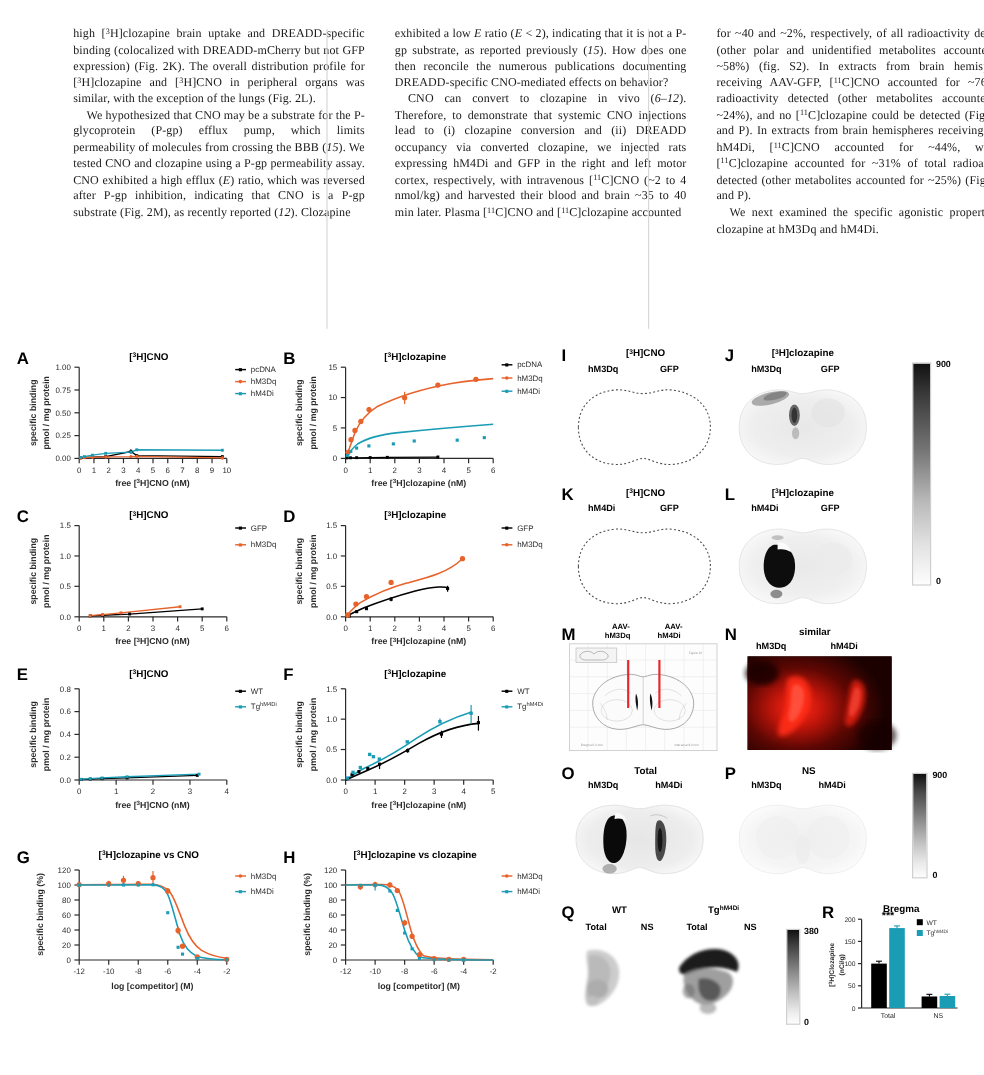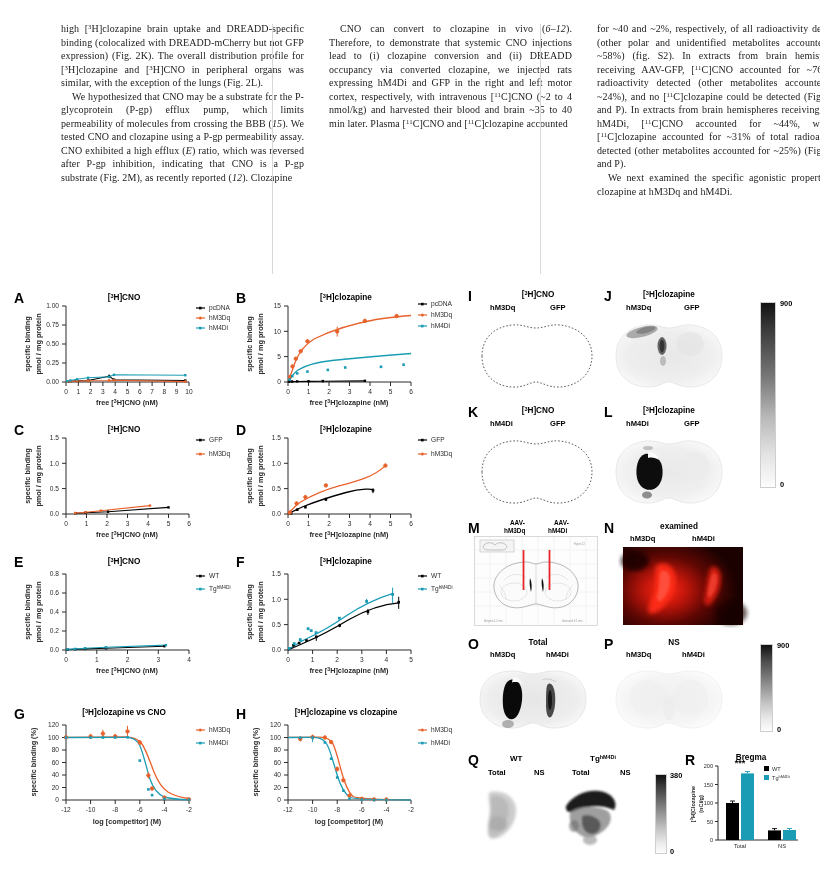--- a/index.html
+++ b/index.html
@@ -90,20 +90,21 @@
 </style>
 </head>
 <body>
 
 <div class="text-block" id="col1">
   <p>high [<sup>3</sup>H]clozapine brain uptake and DREADD-specific binding (colocalized with DREADD-mCherry but not GFP expression) (Fig. 2K). The overall distribution profile for [<sup>3</sup>H]clozapine and [<sup>3</sup>H]CNO in peripheral organs was similar, with the exception of the lungs (Fig. 2L).</p>
   <p class="indent">We hypothesized that CNO may be a substrate for the P-glycoprotein (P-gp) efflux pump, which limits permeability of molecules from crossing the BBB (<i>15</i>). We tested CNO and clozapine using a P-gp permeability assay. CNO exhibited a high efflux (<i>E</i>) ratio, which was reversed after P-gp inhibition, indicating that CNO is a P-gp substrate (Fig. 2M), as recently reported (<i>12</i>). Clozapine</p>
 </div>
 
 <div class="text-block" id="col2">
+  <p>exhibited a low <i>E</i> ratio (<i>E</i> &lt; 2), indicating that it is not a P-gp substrate, as reported previously (<i>15</i>). How does one then reconcile the numerous publications documenting DREADD-specific CNO-mediated effects on behavior?</p>
   <p class="indent">CNO can convert to clozapine in vivo (<i>6–12</i>). Therefore, to demonstrate that systemic CNO injections lead to (i) clozapine conversion and (ii) DREADD occupancy via converted clozapine, we injected rats expressing hM4Di and GFP in the right and left motor cortex, respectively, with intravenous [<sup>11</sup>C]CNO (~2 to 4 nmol/kg) and harvested their blood and brain ~35 to 40 min later. Plasma [<sup>11</sup>C]CNO and [<sup>11</sup>C]clozapine accounted</p>
 </div>
 
 <div class="text-block" id="col3">
   <p>for ~40 and ~2%, respectively, of all radioactivity detected (other polar and unidentified metabolites accounted for ~58%) (fig. S2). In extracts from brain hemispheres receiving AAV-GFP, [<sup>11</sup>C]CNO accounted for ~76% of radioactivity detected (other metabolites accounted for ~24%), and no [<sup>11</sup>C]clozapine could be detected (Fig. 2, N and P). In extracts from brain hemispheres receiving AAV-hM4Di, [<sup>11</sup>C]CNO accounted for ~44%, whereas [<sup>11</sup>C]clozapine accounted for ~31% of total radioactivity detected (other metabolites accounted for ~25%) (Fig. 2, O and P).</p>
   <p class="indent">We next examined the specific agonistic properties of clozapine at hM3Dq and hM4Di.</p>
 </div>
 
 <div class="divider-line" style="left:272px;top:24px;width:1px;height:250px;"></div>
 <div class="divider-line" style="left:540px;top:24px;width:1px;height:250px;"></div>
@@ -831,21 +832,21 @@
       <line x1="49.5" y1="14" x2="49.5" y2="54" stroke="#e8252a" stroke-width="1.8"></line>
       <line x1="75.5" y1="14" x2="75.5" y2="54" stroke="#e8252a" stroke-width="1.8"></line>
       <text x="10" y="86" font-family="Liberation Sans, sans-serif" font-size="2.6" fill="#999">Bregma 0.2 mm</text>
       <text x="88" y="86" font-family="Liberation Sans, sans-serif" font-size="2.6" fill="#999">Interaural 9.2 mm</text>
       <text x="100" y="9" font-family="Liberation Sans, sans-serif" font-size="2.6" fill="#999">Figure 12</text>
     </svg>
   </div>
 
   <div class="panel" style="left:604px;top:236px;width:145px;height:110px;">
     <div class="plabel" style="position:absolute;left:0;top:0;">N</div>
-    <div class="ptitle" style="position:absolute;left:20px;top:2px;width:110px;">examined</div>
+    <div class="ptitle" style="position:absolute;left:20px;top:2px;width:110px;">similar</div>
     <div class="psub" style="position:absolute;left:26px;top:14px;">hM3Dq</div>
     <div class="psub" style="position:absolute;left:88px;top:14px;">hM4Di</div>
     <div class="mcherry-img" style="left:19px;top:27px;width:120px;height:78px;"></div>
     <svg width="120" height="78" viewBox="0 0 120 78" style="position:absolute;left:19px;top:27px;">
       <defs>
         <filter id="blr">
             <feGaussianBlur stdDeviation="2.0"></feGaussianBlur>
           </filter>
         <filter id="blr2">
             <feGaussianBlur stdDeviation="1.3"></feGaussianBlur>

